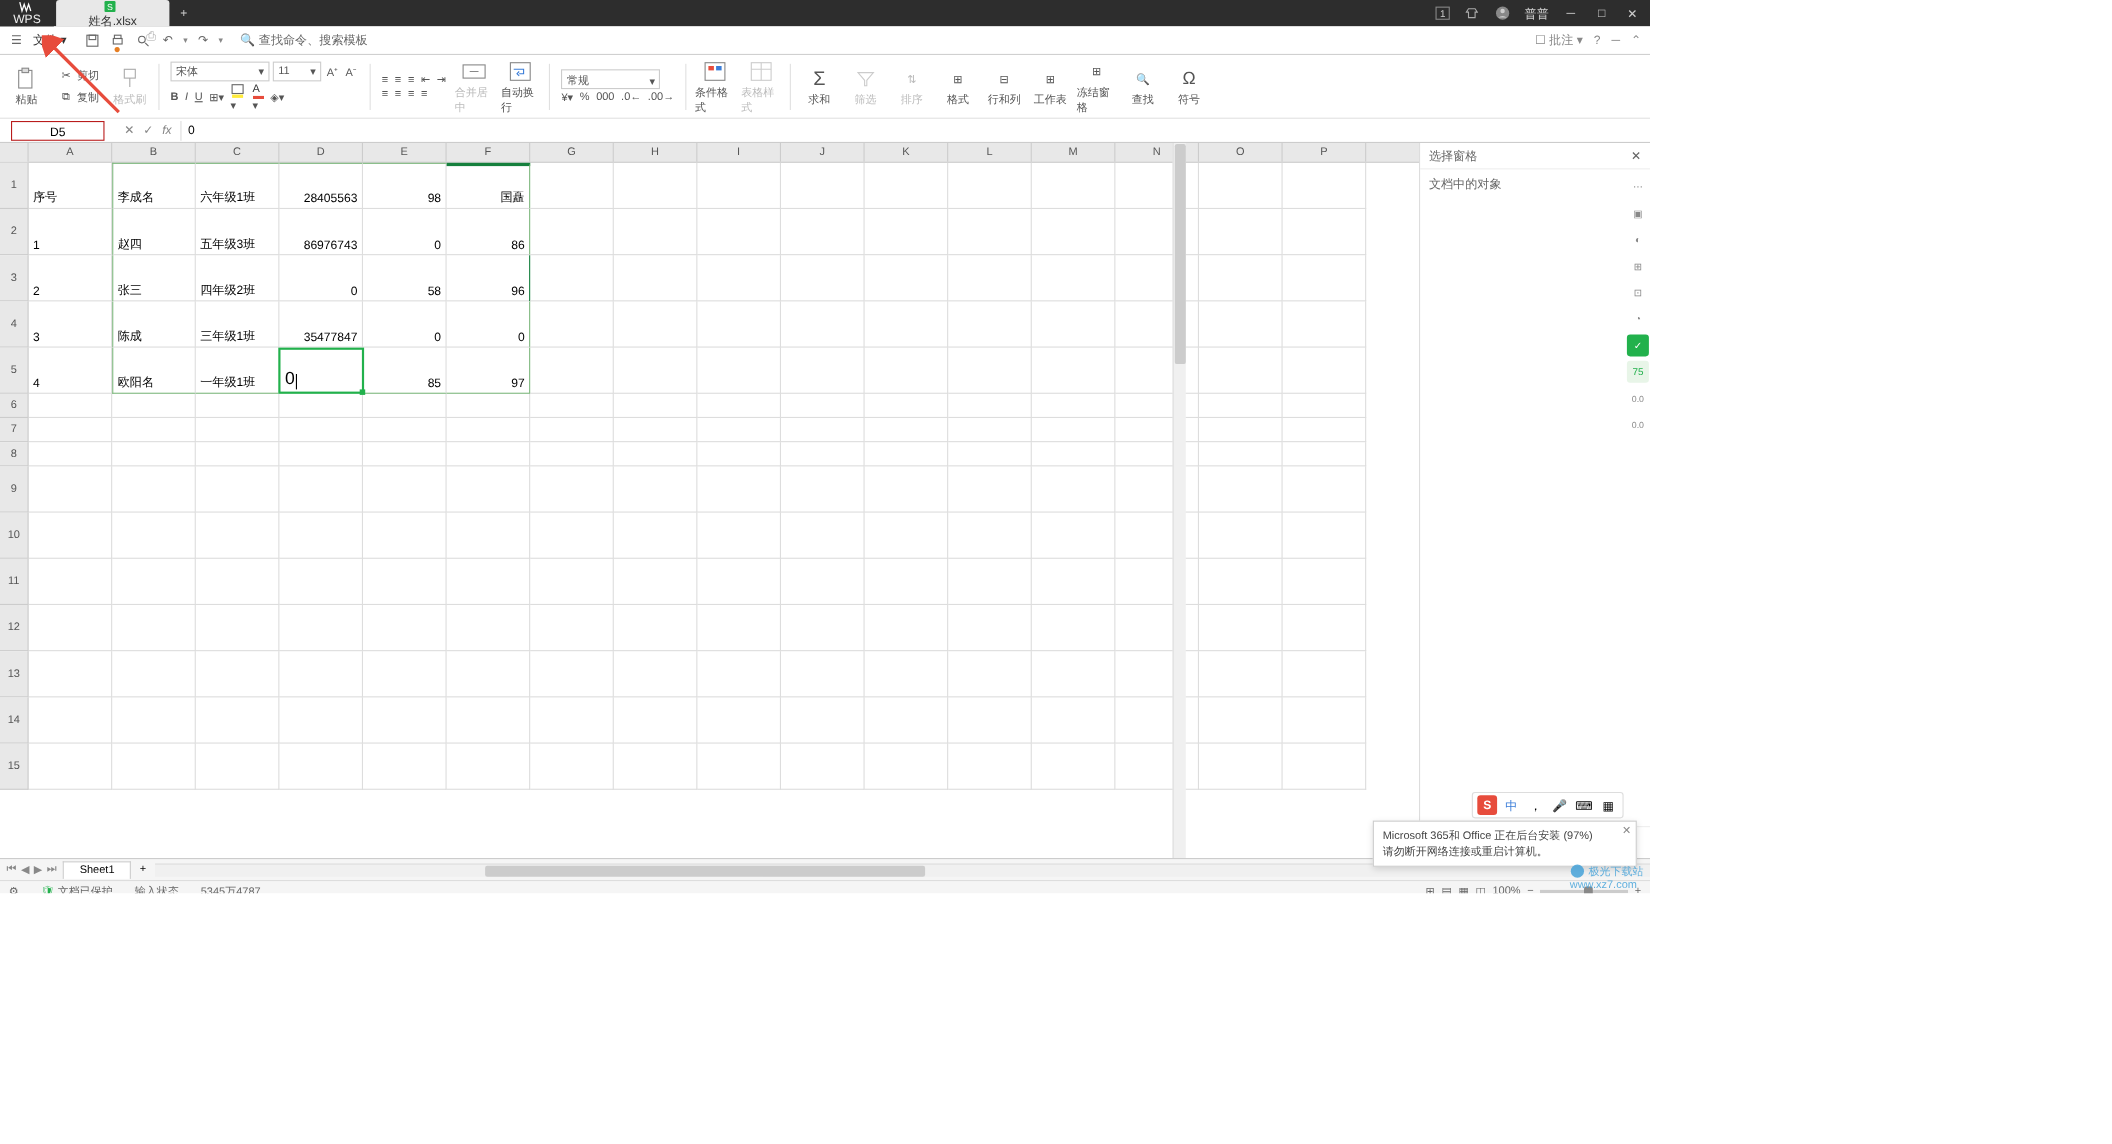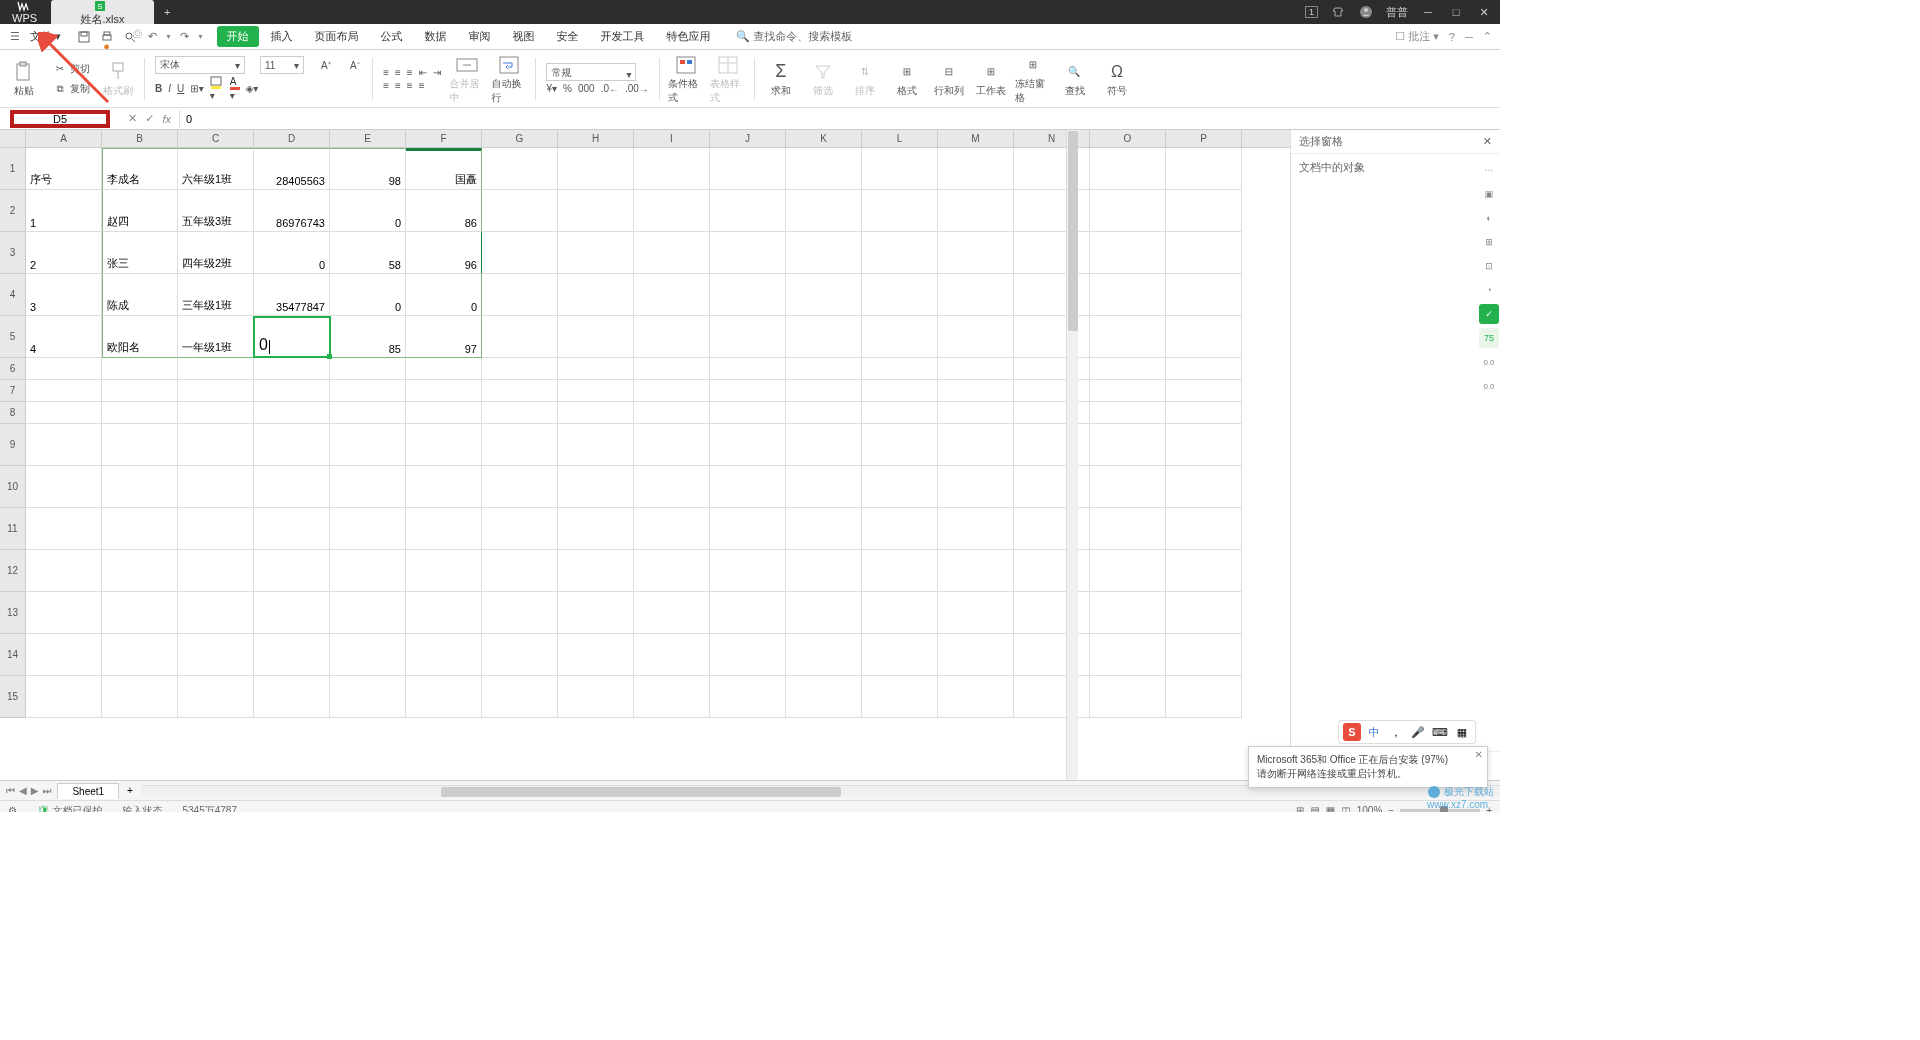--- a/index.html
+++ b/index.html
@@ -31,26 +31,26 @@
 .toolbar { height: 58px; background: #fff; border-bottom: 1px solid #ddd; display: flex; align-items: center; font-size: 10px; color: #555; padding: 2px 6px; gap: 6px; }
 .tb-group { display: flex; flex-direction: column; align-items: center; gap: 2px; padding: 0 2px; }
 .tb-sep { width: 1px; height: 42px; background: #e0e0e0; margin: 0 2px; }
 .tb-btn-lg { display: flex; flex-direction: column; align-items: center; width: 36px; cursor: pointer; }
 .tb-btn-sm { display: flex; align-items: center; gap: 2px; padding: 1px 2px; cursor: pointer; height: 18px; }
 .tb-ico { width: 16px; height: 16px; display: flex; align-items: center; justify-content: center; }
 .tb-ico-lg { width: 24px; height: 24px; display: flex; align-items: center; justify-content: center; }
 .font-select { width: 90px; height: 18px; border: 1px solid #ccc; font-size: 10px; padding: 0 4px; display: flex; align-items: center; justify-content: space-between; }
 .size-select { width: 44px; height: 18px; border: 1px solid #ccc; font-size: 10px; padding: 0 4px; display: flex; align-items: center; justify-content: space-between; }
 .num-select { width: 90px; height: 18px; border: 1px solid #ccc; font-size: 10px; padding: 0 4px; display: flex; align-items: flex-end; justify-content: space-between; }
-.tb-row { display: flex; align-items: center; gap: 15px; }
+.tb-row { display: flex; align-items: center; gap: 3px; }
 .tb-disabled { color: #bbb; }
 
 
 .formula-bar { height: 22px; border-bottom: 1px solid #ccc; display: flex; align-items: center; font-size: 11px; background: #fff; }
-.name-box { width: 100px; border: 4px solid #b91c1c; height: 18px; display: flex; align-items: center; justify-content: center; margin-left: 10px; background: #fff; }
+.name-box { width: 85px; border: 1px solid #b91c1c; height: 18px; display: flex; align-items: flex-end; justify-content: center; margin-left: 10px; background: #fff; }
 .fb-btns { display: flex; align-items: center; gap: 8px; margin-left: 18px; color: #888; }
 .fx-label { font-style: italic; }
 .formula-input { flex: 1; height: 18px; border: none; border-left: 1px solid #ddd; margin-left: 8px; padding-left: 6px; font-size: 11px; outline: none; }
 
 
 .main-area { display: flex; height: 650px; }
 .grid-wrapper { flex: 1; overflow: hidden; position: relative; }
 .col-headers { display: flex; height: 18px; background: #e8e8e8; border-bottom: 1px solid #ccc; }
 .corner-cell { width: 26px; border-right: 1px solid #ccc; background: #e8e8e8; }
 .col-h { width: 76px; border-right: 1px solid #ccc; text-align: center; font-size: 10px; color: #555; line-height: 18px; }
@@ -182,32 +182,20 @@
           <svg width="12" height="12" viewBox="0 0 12 12">
             <circle cx="5" cy="5" r="3" stroke="#666" fill="none"></circle>
             <line x1="8" y1="8" x2="11" y2="11" stroke="#666"></line>
           </svg>
         </span>
       <span class="menu-icon-btn">↶</span>
       <span style="font-size:8px;color:#888">▾</span>
       <span class="menu-icon-btn">↷</span>
       <span style="font-size:8px;color:#888">▾</span>
     </div>
-    <div class="tabs-ribbon">
-      <span class="tab-r active">开始</span>
-      <span class="tab-r">插入</span>
-      <span class="tab-r">页面布局</span>
-      <span class="tab-r">公式</span>
-      <span class="tab-r">数据</span>
-      <span class="tab-r">审阅</span>
-      <span class="tab-r">视图</span>
-      <span class="tab-r">安全</span>
-      <span class="tab-r">开发工具</span>
-      <span class="tab-r">特色应用</span>
-    </div>
     <div class="search-cmd">
       <span>🔍</span>
       <span>查找命令、搜索模板</span>
     </div>
   </div>
   <div class="menu-right">
     <span>☐ <span>批注</span> ▾</span>
     <span>?</span>
     <span>─</span>
     <span>⌃</span>

